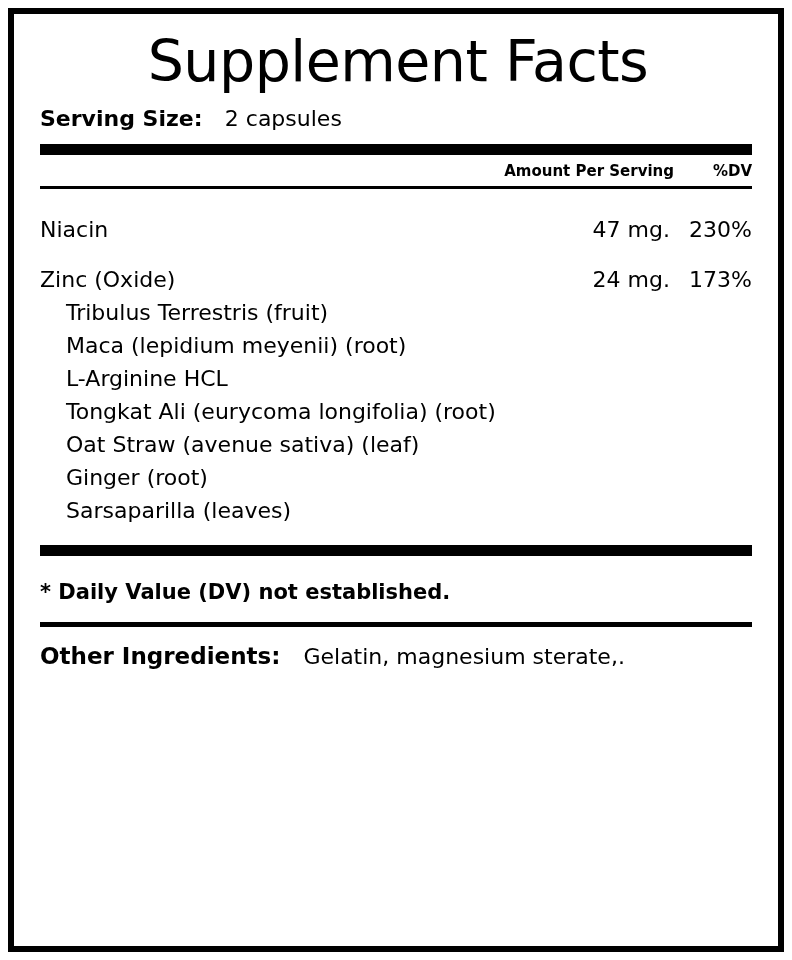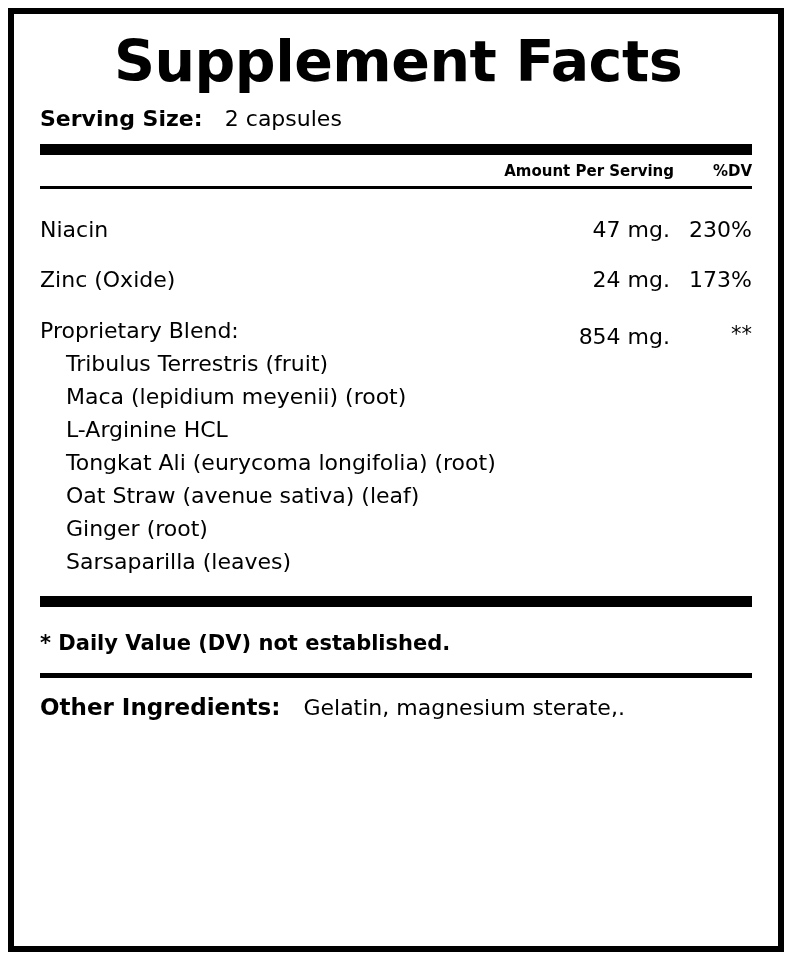--- a/index.html
+++ b/index.html
@@ -25,21 +25,21 @@
     background: #ffffff;
   }
   .inner {
     position: absolute;
     left: 26px;
     top: 18px;
     right: 26px;
   }
   .title {
     font-size: 57px;
-    font-weight: bold;
+    font-weight: normal;
     letter-spacing: -0.5px;
     line-height: 1.02;
     text-align: center;
     margin: 0 0 14px 0;
     padding-left: 4px;
   }
   .serving-line {
     font-size: 22px;
     line-height: 1.35;
     white-space: nowrap;
@@ -175,25 +175,20 @@
     <div class="nutrient-rows">
       <div class="nrow">
         <span class="name">Niacin</span>
         <span class="amt">47 mg.</span>
         <span class="dv">230%</span>
       </div>
       <div class="nrow">
         <span class="name">Zinc (Oxide)</span>
         <span class="amt">24 mg.</span>
         <span class="dv">173%</span>
-      </div>
-      <div class="nrow blend">
-        <span class="name">Proprietary Blend:</span>
-        <span class="amt">854 mg.</span>
-        <span class="dv">**</span>
       </div>
 
       <div class="blend-list">
         <div class="blend-item">Tribulus Terrestris (fruit)</div>
         <div class="blend-item">Maca (lepidium meyenii) (root)</div>
         <div class="blend-item">L-Arginine HCL</div>
         <div class="blend-item">Tongkat Ali (eurycoma longifolia) (root)</div>
         <div class="blend-item">Oat Straw (avenue sativa) (leaf)</div>
         <div class="blend-item">Ginger (root)</div>
         <div class="blend-item">Sarsaparilla (leaves)</div>

